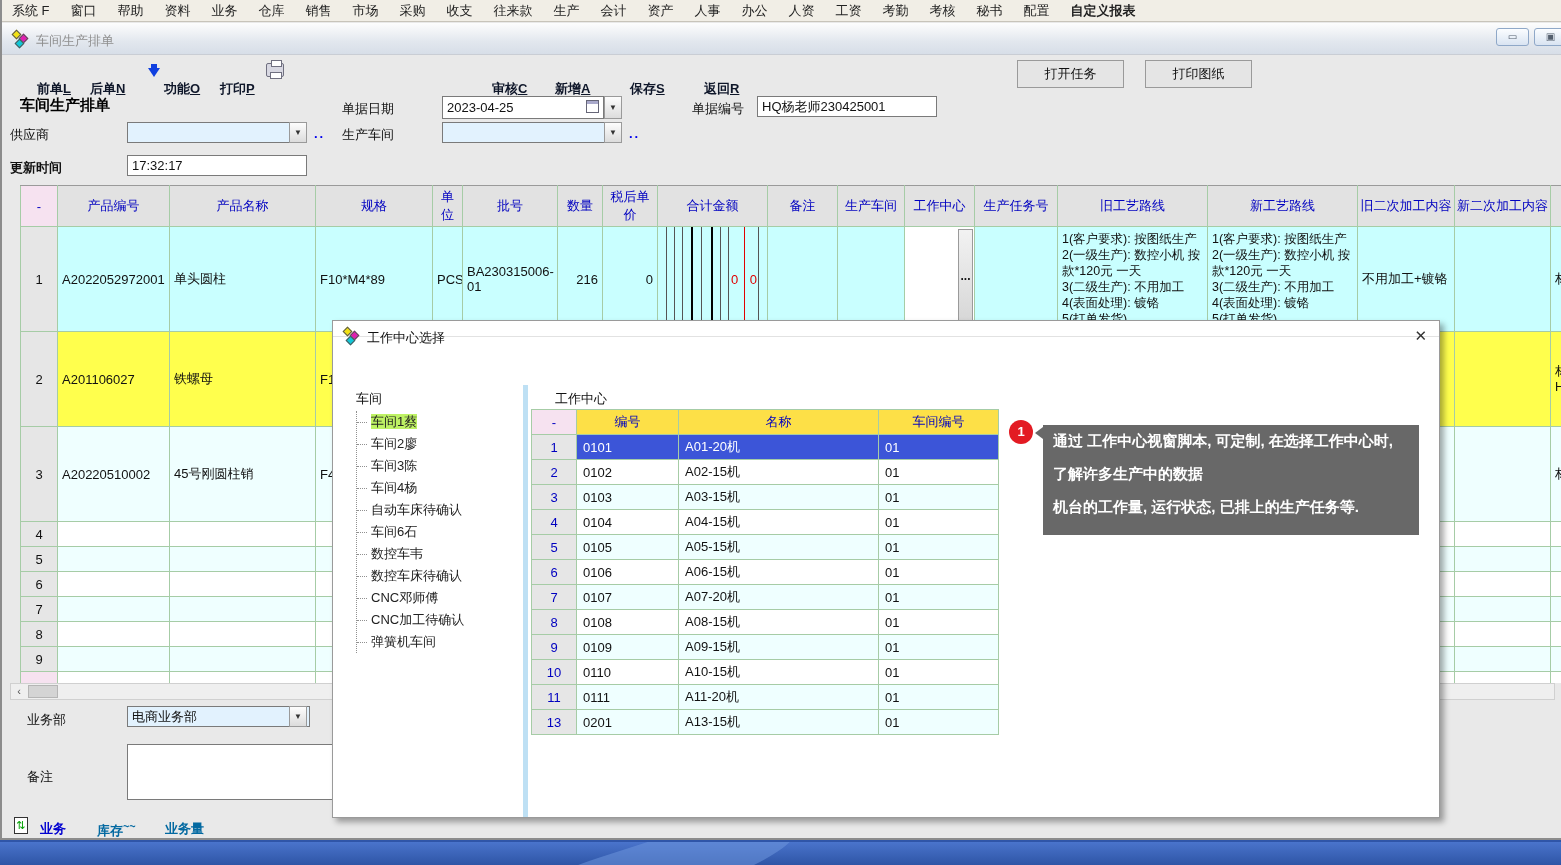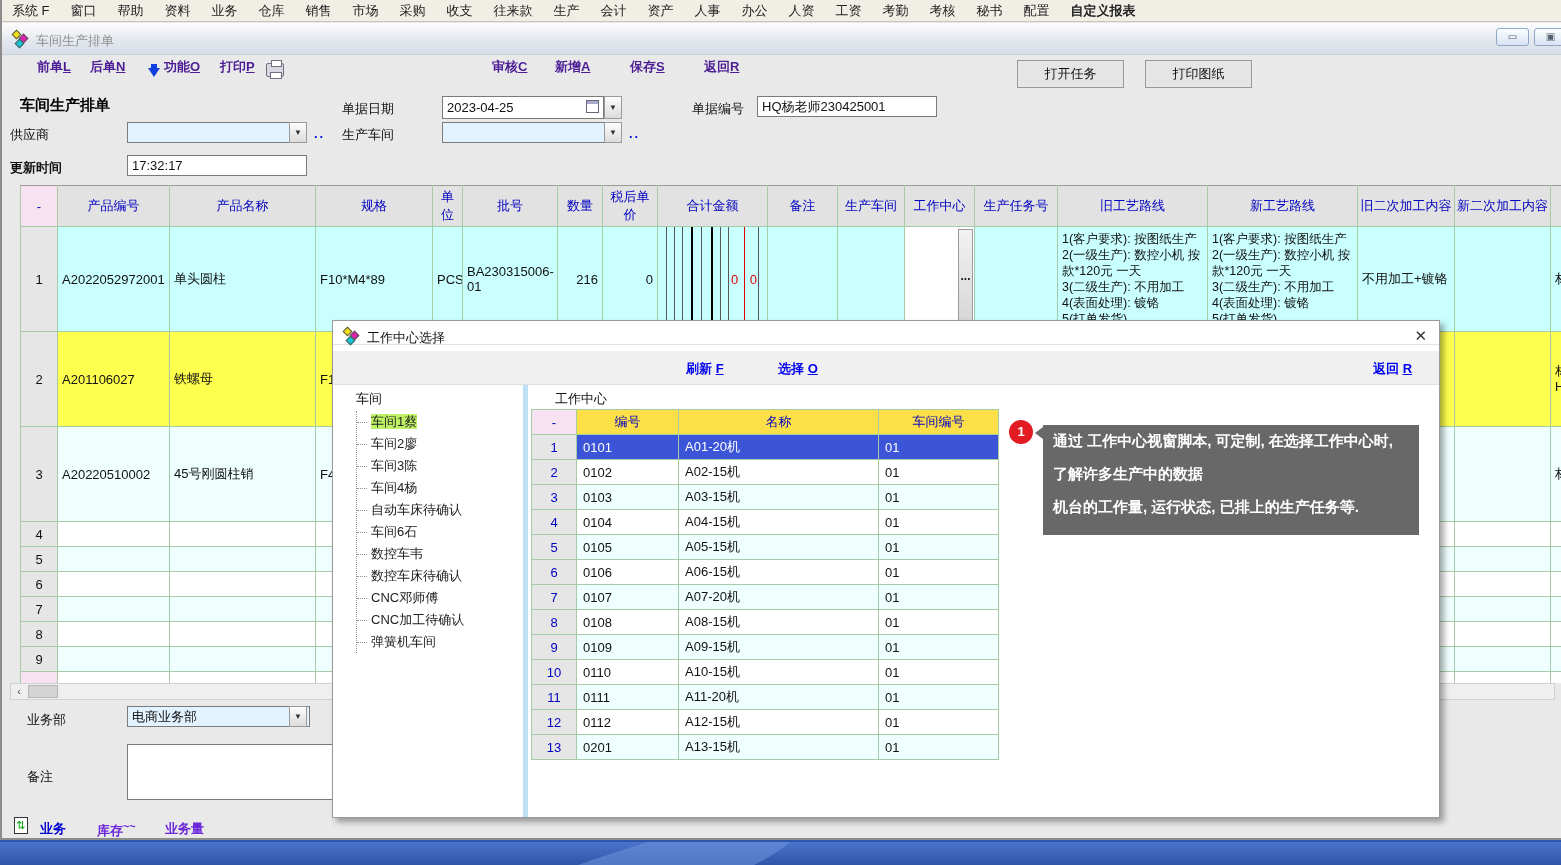--- a/index.html
+++ b/index.html
@@ -23,21 +23,21 @@
   .winbtn { position:absolute; top:5px; width:33px; height:18px; border:1px solid #8FA8C8; border-radius:3px;
             background:linear-gradient(#FBFDFF,#D9E4F2); text-align:center; line-height:15px; font-size:10px; color:#55606E; }
   
   .tri-icon { position:absolute; width:20px; height:20px; }
   .tri-icon i { position:absolute; width:7px; height:7px; transform:rotate(45deg); }
   .tri-icon .d1 { left:1px; top:2px; background:#F2E214; border:1px solid #555; }
   .tri-icon .d2 { left:8px; top:6px; background:#E020B0; border:1px solid #555; }
   .tri-icon .d3 { left:4px; top:11px; background:#10C8D8; border:1px solid #555; }
 
   
-  .tlink { position:absolute; top:58px; color:#4c1d95; font-weight:bold; cursor:pointer; white-space:nowrap; }
+  .tlink { position:absolute; top:80px; color:#0f172a; font-weight:bold; cursor:pointer; white-space:nowrap; }
   .tlink u { text-decoration:underline; }
   .down-arrow { position:absolute; top:64px; width:0; height:0; border-left:6px solid transparent; border-right:6px solid transparent; border-top:9px solid #1040E0; }
   .down-arrow::before { content:""; position:absolute; left:-3px; top:-13px; width:6px; height:5px; background:#1040E0; }
   .printer-ico { position:absolute; top:63px; width:18px; height:14px; background:#D8D8E2; border:1px solid #707080; border-radius:2px; }
   .printer-ico::before { content:""; position:absolute; left:4px; top:-4px; width:9px; height:5px; background:#FFF; border:1px solid #707080; }
   .printer-ico::after { content:""; position:absolute; left:3px; top:8px; width:10px; height:5px; background:#FFF; border:1px solid #707080; }
 
   .pushbtn { position:absolute; top:60px; width:107px; height:28px; background:#E5E5E5; border:1px solid #9A9A9A;
              text-align:center; line-height:26px; color:#111; cursor:pointer; }
 
@@ -74,35 +74,35 @@
   .stripe.red { background:#E00000; }
   .redzeros { position:absolute; right:6px; top:50%; transform:translateY(-50%); color:#E00000; font-size:13px; letter-spacing:4px; }
 
   
   .hscroll { position:absolute; left:8px; top:683px; width:1545px; height:17px; background:#EFEFEF; border:1px solid #D0D0D0; }
   .hscroll .larr { position:absolute; left:0; top:0; width:16px; height:15px; text-align:center; line-height:14px; color:#555; font-size:11px; }
   .hscroll .thumb { position:absolute; left:17px; top:1px; width:30px; height:13px; background:#D4D4D4; border:1px solid #B5B5B5; }
 
   
   .btabs { position:absolute; top:820px; font-weight:bold; cursor:pointer; }
-  .teal { color:#6d28d9; }
+  .teal { color:#0369a1; }
   .blue { color:#0000D0; }
   .doc-ico { position:absolute; left:12px; top:817px; width:14px; height:17px; background:#FFF; border:1px solid #333; }
   .doc-ico::before { content:"⇅"; position:absolute; left:1px; top:1px; font-size:11px; color:#00A000; }
 
   
   .desktop { position:absolute; left:0; top:842px; width:1561px; height:23px;
              background:linear-gradient(#4A74CC,#2E55A6); overflow:hidden; }
   .desktop::before { content:""; position:absolute; left:480px; top:4px; width:320px; height:60px;
              background:#6E96DC; opacity:.55; transform:rotate(-18deg); border-radius:40%; }
 
   
   .dialog { position:absolute; left:330px; top:320px; width:1108px; height:498px; background:#FFF;
             border:1px solid #9A9A9A; box-shadow:4px 4px 6px rgba(0,0,0,.35); }
-  .dlg-titlebar { position:absolute; left:0; top:0; width:100%; height:24px; background:#FFF; border-bottom:1px solid #E2E2E2; }
+  .dlg-titlebar { position:absolute; left:0; top:0; width:100%; height:16px; background:#FFF; border-bottom:1px solid #E2E2E2; }
   .dlg-title { position:absolute; left:34px; top:8px; color:#111; }
   .dlg-close { position:absolute; right:12px; top:6px; font-size:15px; color:#333; cursor:pointer; }
   .dlg-toolbar { position:absolute; left:0; top:30px; width:100%; height:34px; background:#F0F0F0; border-bottom:1px solid #E0E0E0; }
   .dlg-link { position:absolute; top:9px; color:#0000EE; font-weight:bold; cursor:pointer; }
   .dlg-link u { text-decoration:underline; }
 
   .tree-label { position:absolute; left:23px; top:69px; color:#111; }
   .tree { position:absolute; left:23px; top:90px; width:165px; }
   .tree .ti { height:22px; line-height:22px; white-space:nowrap; color:#222; cursor:pointer; }
   .tree .ti::before { content:""; display:inline-block; width:10px; height:1px; border-top:1px dotted #909090; vertical-align:middle; margin-right:4px; }
@@ -492,25 +492,20 @@
   <div class="dialog">
     <div class="dlg-titlebar">
       <span class="tri-icon" style="left:10px;top:5px;">
           <i class="d1"></i>
           <i class="d2"></i>
           <i class="d3"></i>
         </span>
       <span class="dlg-title">工作中心选择</span>
       <span class="dlg-close">✕</span>
     </div>
-    <div class="dlg-toolbar">
-      <span class="dlg-link" style="left:353px;"><span>刷新 </span><u>F</u></span>
-      <span class="dlg-link" style="left:445px;"><span>选择 </span><u>O</u></span>
-      <span class="dlg-link" style="left:1040px;"><span>返回 </span><u>R</u></span>
-    </div>
 
     <span class="tree-label">车间</span>
     <div class="tree">
       <div class="ti sel"><span>车间1蔡</span></div>
       <div class="ti"><span>车间2廖</span></div>
       <div class="ti"><span>车间3陈</span></div>
       <div class="ti"><span>车间4杨</span></div>
       <div class="ti"><span>自动车床待确认</span></div>
       <div class="ti"><span>车间6石</span></div>
       <div class="ti"><span>数控车韦</span></div>
@@ -597,26 +592,20 @@
               <td class="v">0110</td>
               <td class="v">A10-15机</td>
               <td class="v">01</td>
             </tr>
         <tr class="alt">
               <td class="rn">11</td>
               <td class="v">0111</td>
               <td class="v">A11-20机</td>
               <td class="v">01</td>
             </tr>
-        <tr>
-              <td class="rn">12</td>
-              <td class="v">0112</td>
-              <td class="v">A12-15机</td>
-              <td class="v">01</td>
-            </tr>
         <tr class="alt">
               <td class="rn">13</td>
               <td class="v">0201</td>
               <td class="v">A13-15机</td>
               <td class="v">01</td>
             </tr>
       </tbody>
         </table>
     </div>
 

